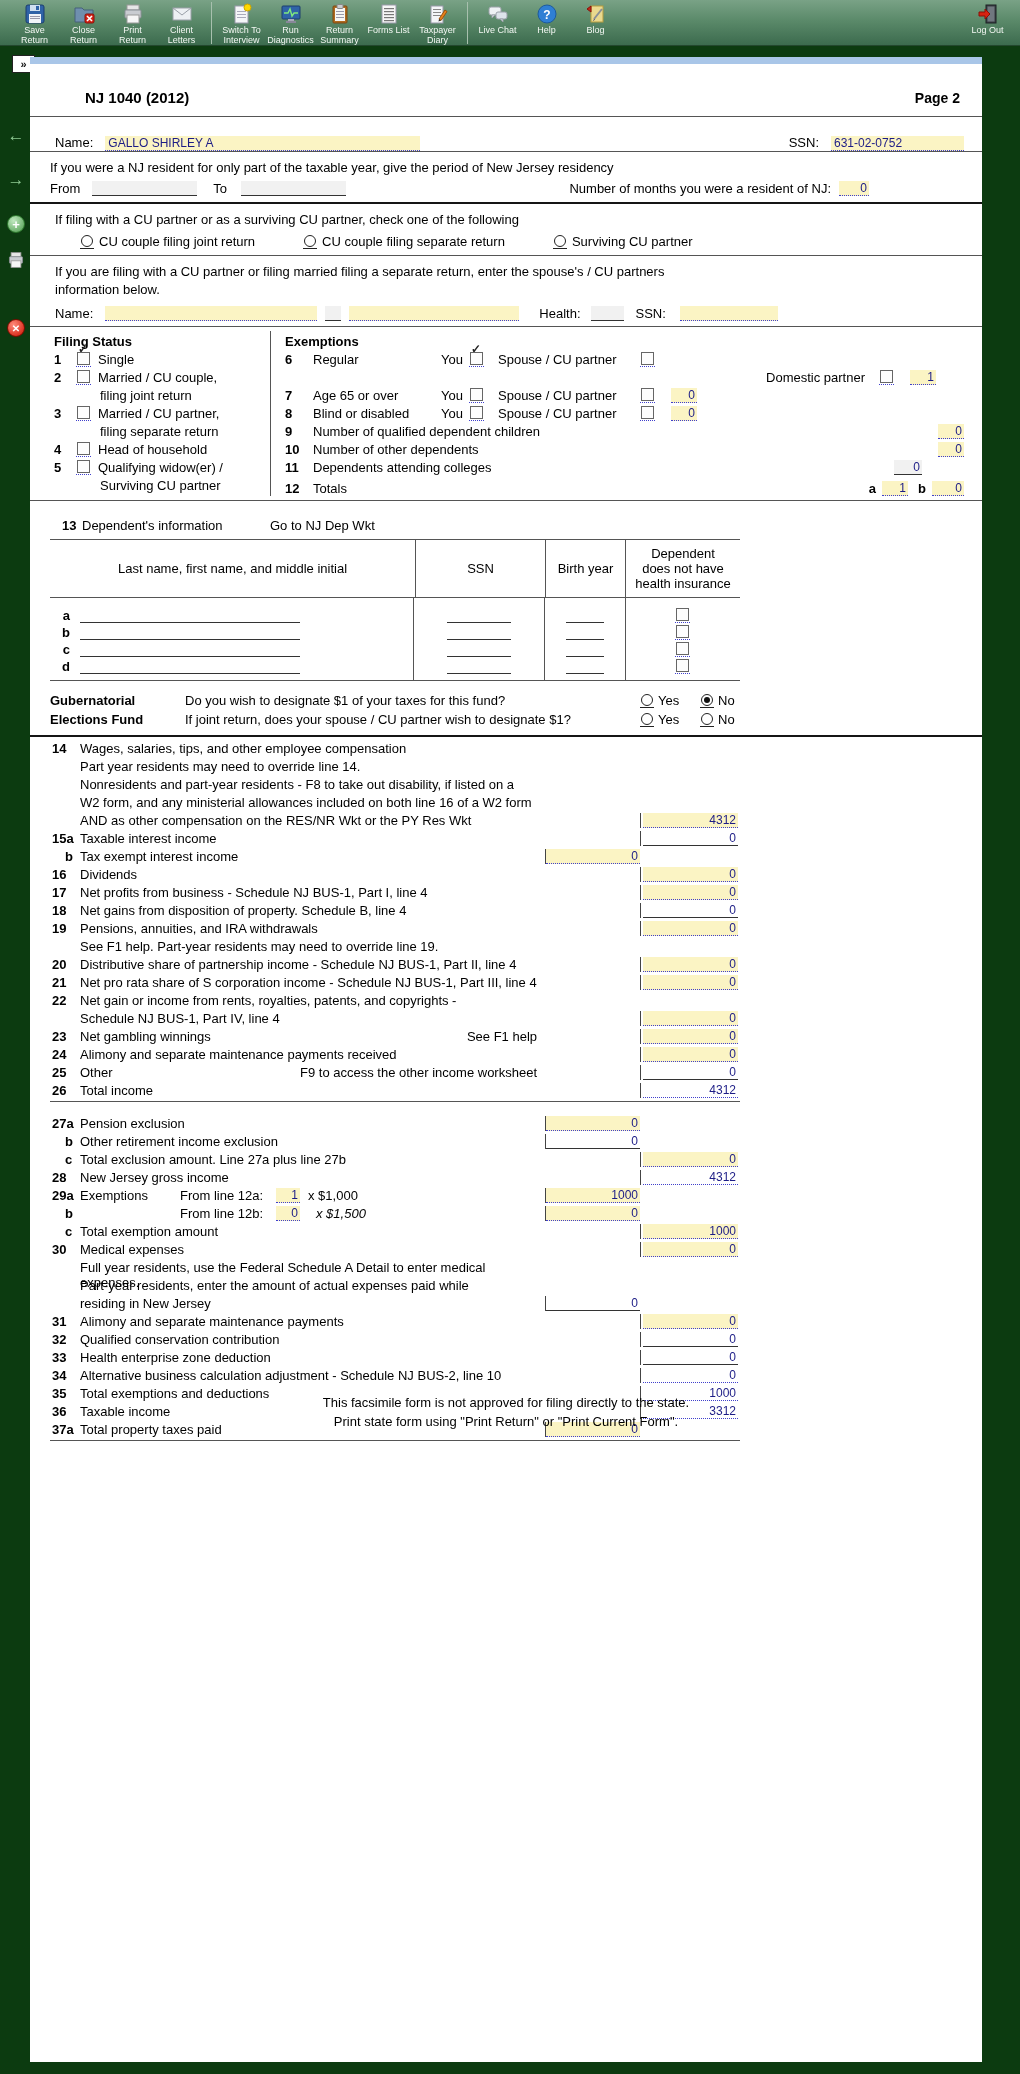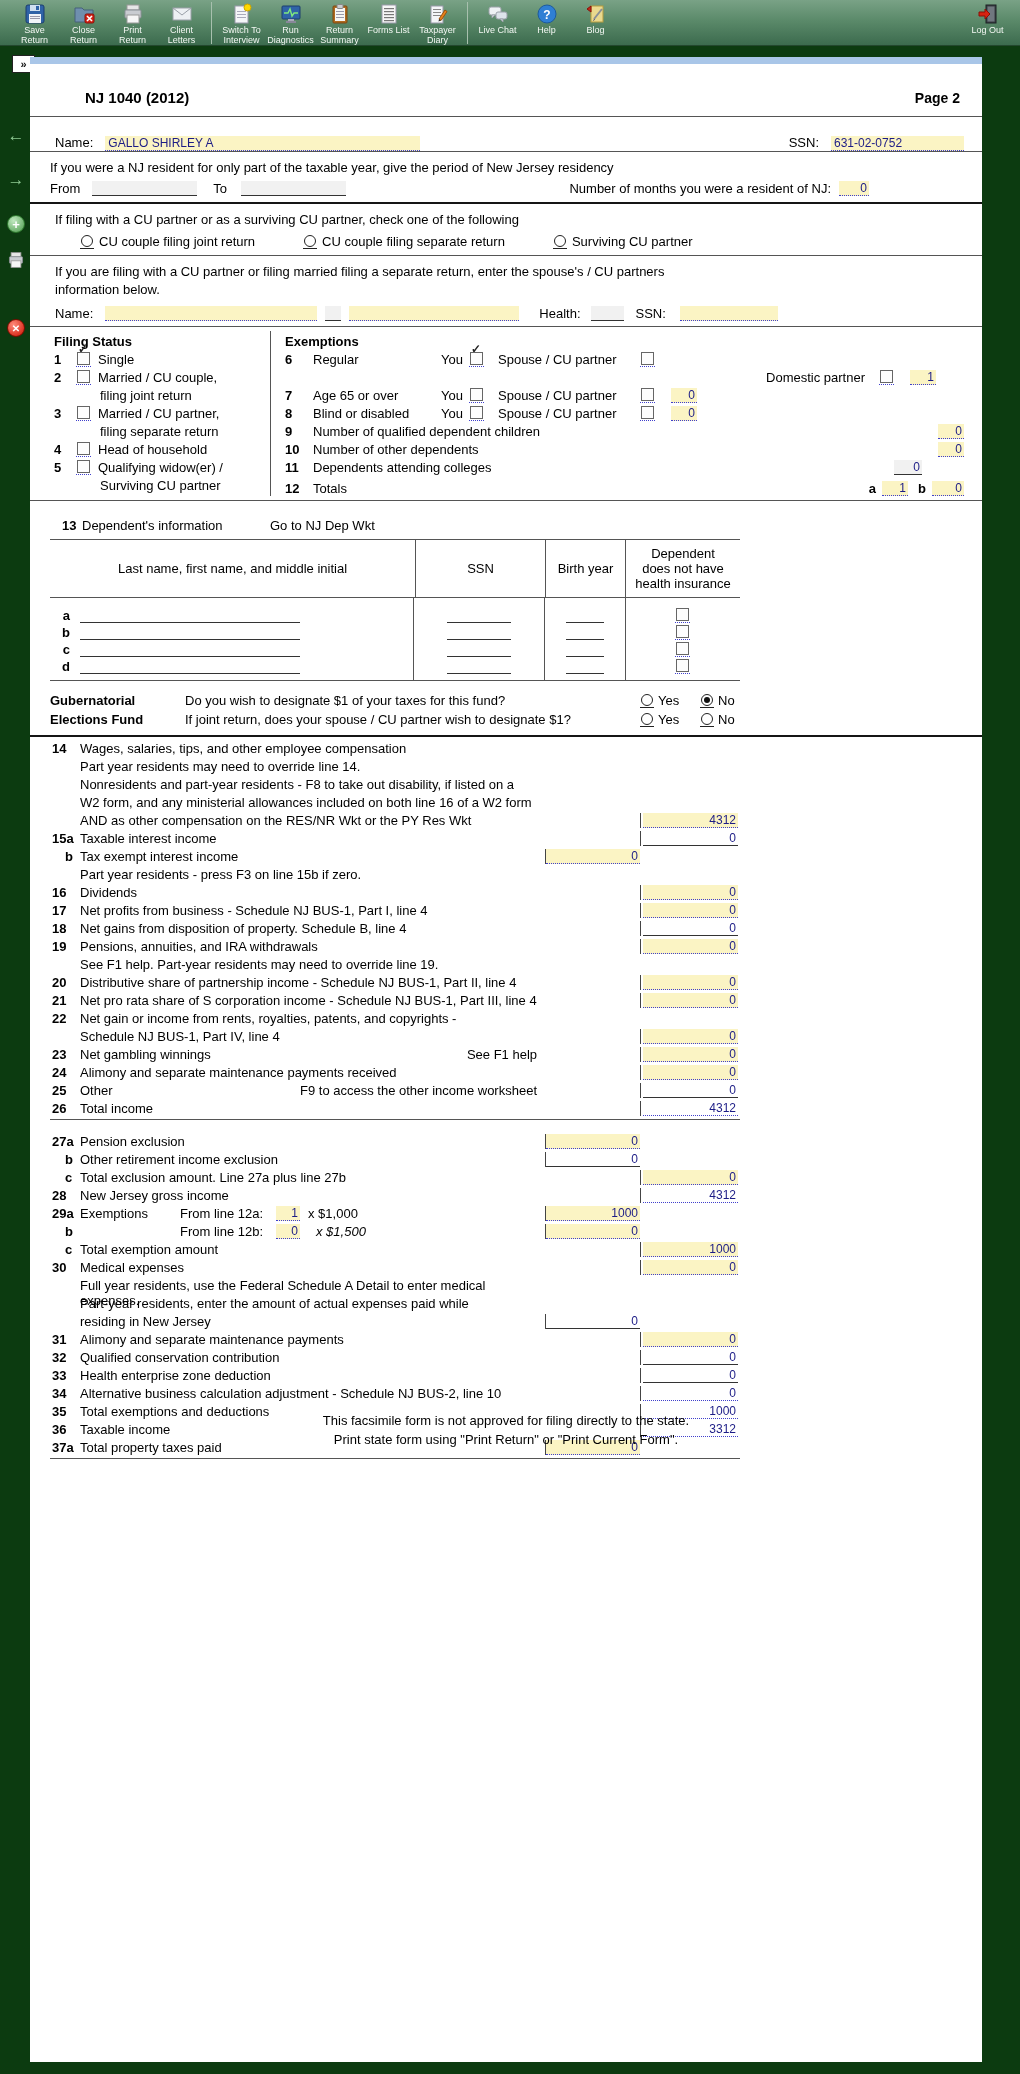--- a/index.html
+++ b/index.html
@@ -600,28 +600,20 @@
             <span class="inc-num sub">b</span>
             <span class="inc-desc">
               <span>Tax exempt interest income</span>
             </span>
             <span class="inc-mid tick">
               <span class="fld fy rt">0</span>
             </span>
             <span class="inc-amt"></span>
           </div>
         <div class="inc-row">
-            <span class="inc-num"></span>
-            <span class="inc-desc">
-              <span>Part year residents - press F3 on line 15b if zero.</span>
-            </span>
-            <span class="inc-mid"></span>
-            <span class="inc-amt"></span>
-          </div>
-        <div class="inc-row">
             <span class="inc-num">16</span>
             <span class="inc-desc">
               <span>Dividends</span>
             </span>
             <span class="inc-mid"></span>
             <span class="inc-amt">
               <span class="fld fy rt">0</span>
             </span>
           </div>
         <div class="inc-row">

